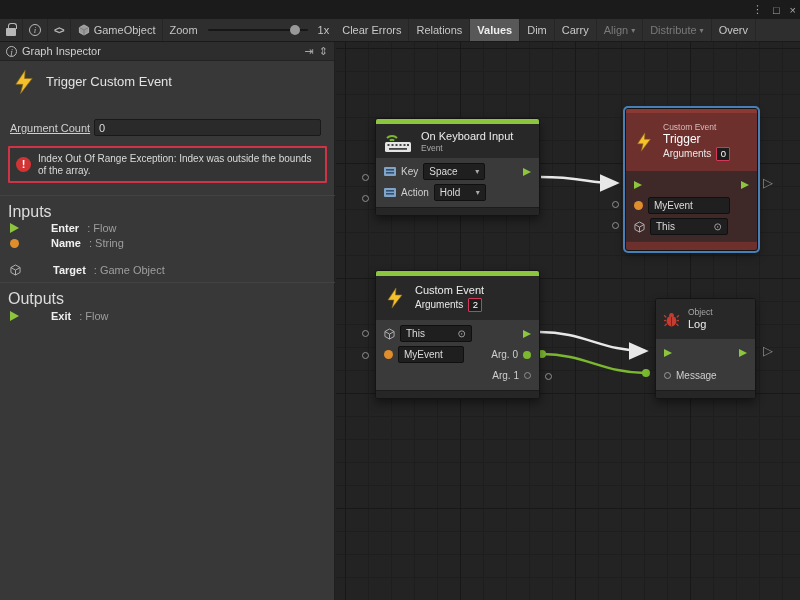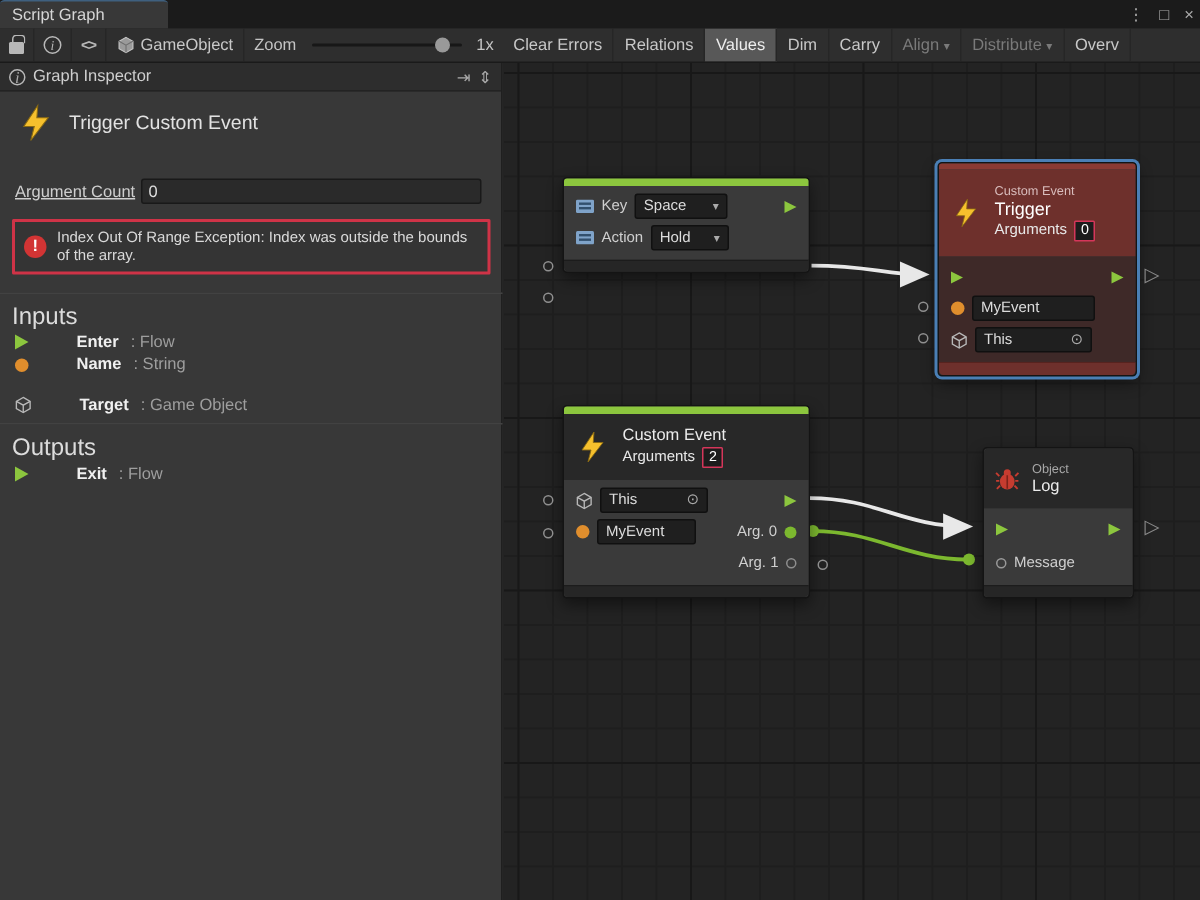--- a/index.html
+++ b/index.html
@@ -23,21 +23,21 @@
   .win-controls span { cursor: default; }
 
   
   .toolbar {
     position: absolute; left: 0; top: 19px; width: 800px; height: 23px;
     background: #2e2e2e; border-bottom: 1px solid #1a1a1a;
     display: flex; align-items: center; font-size: 11px; overflow: hidden;
   }
   .tb-btn { height: 100%; display: flex; align-items: center; padding: 0 7px; color: #c8c8c8; border-right: 1px solid #262626; white-space: nowrap; }
   .tb-btn.icon-btn { padding: 0 6px; }
-  .tb-btn.active { background: #585858; color: #eee; }
+  .tb-btn.active { background: #585858; color: #eee; font-weight: bold; }
   .tb-btn.disabled { color: #7a7a7a; }
   .tb-label { padding: 0 6px; color: #c4c4c4; white-space: nowrap; }
   .lock { width: 10px; height: 8px; background: #b8b8b8; border-radius: 1px; position: relative; margin-top: 4px; }
   .lock:before { content: ""; position: absolute; top: -5px; left: 1.5px; width: 7px; height: 5px; border: 1.5px solid #b8b8b8; border-bottom: none; border-radius: 3px 3px 0 0; }
   .info-circ {
     width: 12px; height: 12px; border-radius: 50%; border: 1px solid #b8b8b8;
     color: #b8b8b8; font-size: 9px; line-height: 11px; text-align: center;
     font-style: italic; font-family: "Liberation Serif", serif;
   }
   .code-glyph { font-size: 10px; font-weight: bold; color: #b8b8b8; letter-spacing: -1px; }
@@ -121,23 +121,20 @@
   .node.error-node .nbody { background: #3E2928; }
   .node.error-node .nfoot { background: #6E302C; border-top: 1px solid #57231f; }
 
   .carry-tri { position: absolute; color: #8a8a8a; font-size: 13px; line-height: 13px; }
   .msg-dot { width: 7px; height: 7px; border: 1.5px solid #9a9a9a; border-radius: 50%; }
 </style>
 </head>
 <body>
 
 <div class="tabbar">
-  <div class="tab">
-    <span>Script Graph</span>
-  </div>
   <div class="win-controls">
     <span>⋮</span>
     <span>□</span>
     <span>×</span>
   </div>
 </div>
 
 <div class="toolbar">
   <div class="tb-btn icon-btn">
       <span class="lock"></span>
@@ -254,20 +251,40 @@
     </defs>
     <path d="M205,135 C245,135 252,141 280,141" stroke="#e8e8e8" stroke-width="2.5" fill="none" marker-end="url(#arrW)"></path>
     <path d="M204,290 C248,290 266,309 309,309" stroke="#e8e8e8" stroke-width="2.5" fill="none" marker-end="url(#arrW)"></path>
     <path d="M206,312 C248,312 268,331 309,331" stroke="#7CB82F" stroke-width="2.5" fill="none"></path>
     <circle cx="206" cy="312" r="4" fill="#7CB82F"></circle>
     <circle cx="310" cy="331" r="4" fill="#7CB82F"></circle>
   </svg>
 
   <div class="node" style="left:39px;top:76px;width:165px">
     <div class="stripe"></div>
+    <div class="nhead">
+      <svg width="30" height="24" viewBox="0 0 30 24">
+        <path d="M4 9 a7 7 0 0 1 10 0" stroke="#7CB82F" fill="none" stroke-width="2"></path>
+        <path d="M6.8 11.5 a4 4 0 0 1 4.4 0" stroke="#7CB82F" fill="none" stroke-width="2"></path>
+        <rect x="2" y="13" width="26" height="10" rx="1.5" fill="#e4e4e4"></rect>
+        <g fill="#444">
+          <rect x="4.5" y="15" width="2" height="2"></rect>
+            <rect x="8.5" y="15" width="2" height="2"></rect>
+            <rect x="12.5" y="15" width="2" height="2"></rect>
+            <rect x="16.5" y="15" width="2" height="2"></rect>
+            <rect x="20.5" y="15" width="2" height="2"></rect>
+            <rect x="24" y="15" width="2" height="2"></rect>
+          <rect x="6" y="19" width="18" height="1.8"></rect>
+        </g>
+      </svg>
+      <div class="tcol">
+        <span class="ntitle">On Keyboard Input</span>
+        <span class="nkicker">Event</span>
+      </div>
+    </div>
     <div class="nbody">
       <div class="nrow">
         <svg width="12" height="9" viewBox="0 0 12 9">
             <rect width="12" height="9" rx="1" fill="#7fa3c9"></rect>
             <rect x="2" y="2" width="8" height="1.6" fill="#32506e"></rect>
             <rect x="2" y="5" width="8" height="1.6" fill="#32506e"></rect>
           </svg>
         <span>Key</span>
         <span class="nfield" style="width:62px">
           <span>Space</span>

